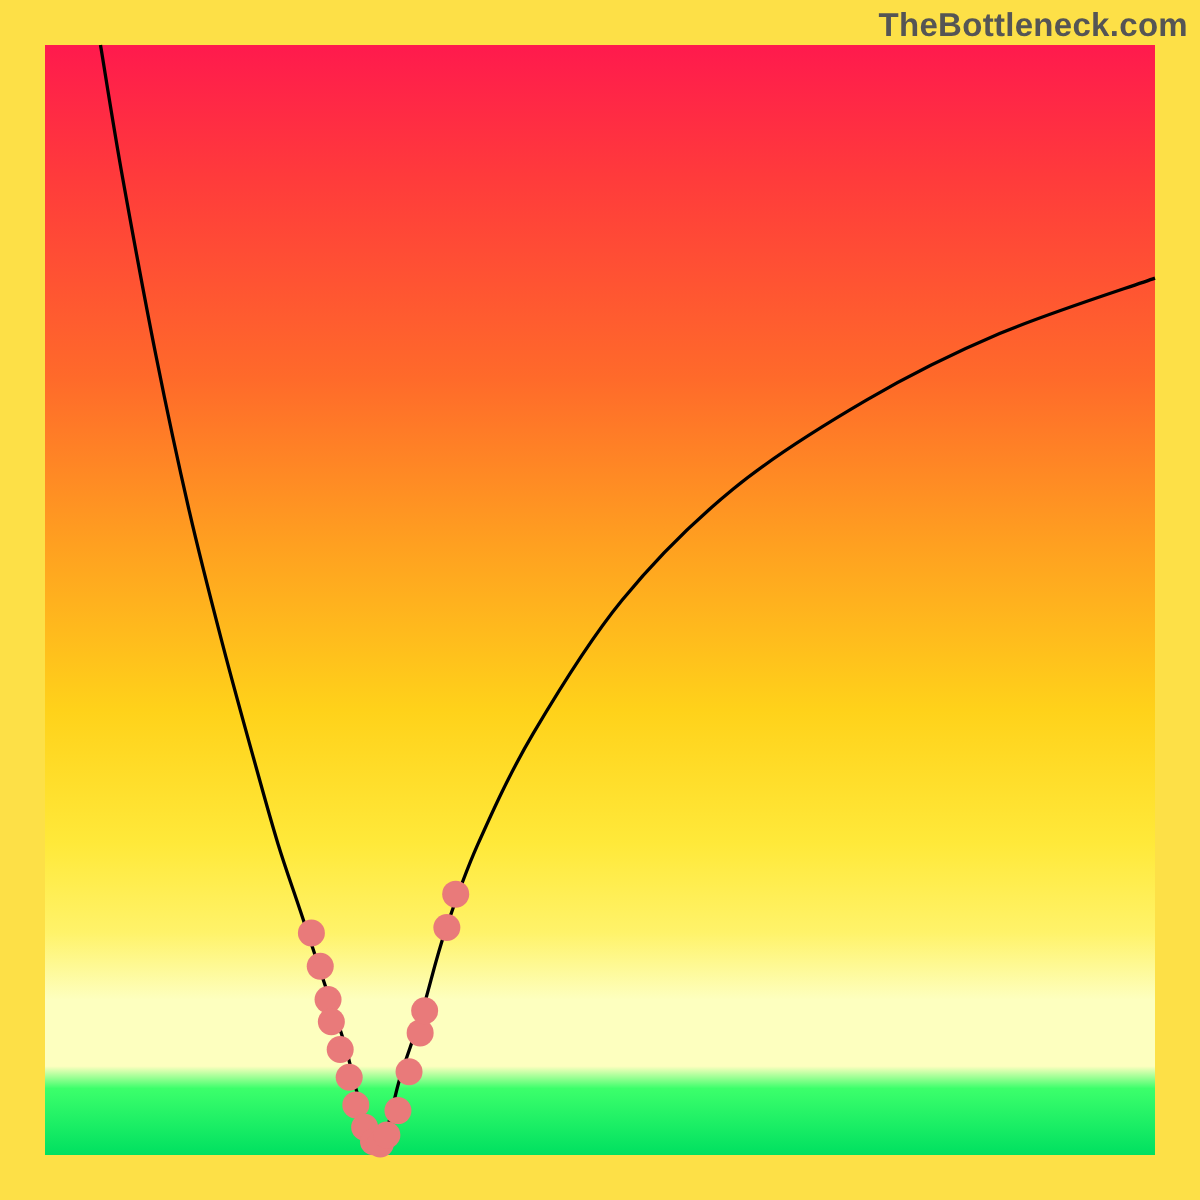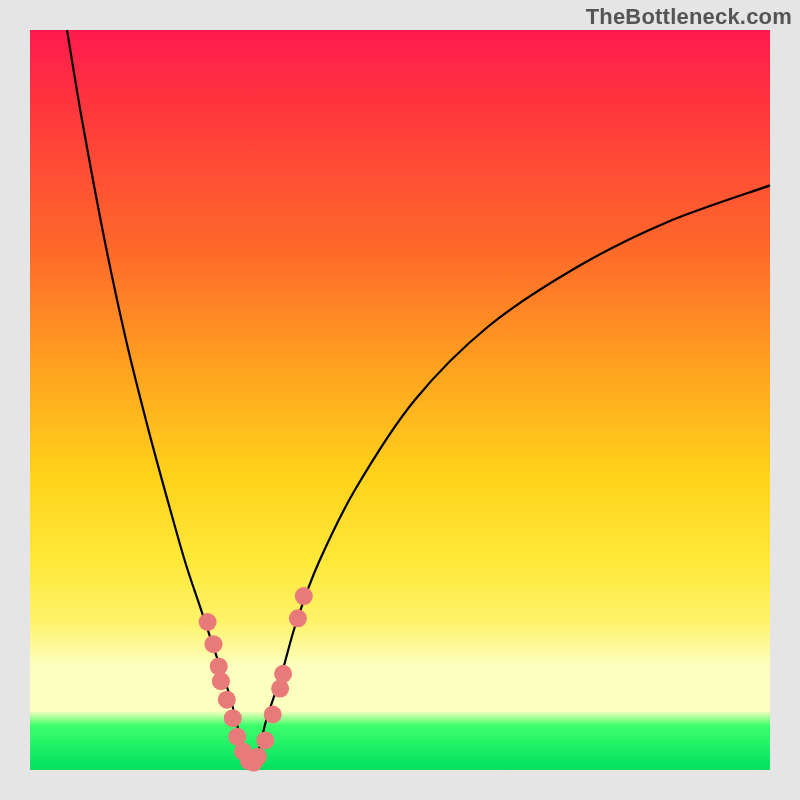--- a/index.html
+++ b/index.html
@@ -8,21 +8,21 @@
     width: 800px;
     height: 800px;
     overflow: hidden;
     background: #000;
     font-family: Arial, Helvetica, sans-serif;
   }
   .frame {
     position: absolute;
     left: 0; top: 0;
     width: 800px; height: 800px;
-    background: #e5e5e5;
+    background: #fde047;
   }
   .plot-area {
     position: absolute;
     left: 30px;
     top: 30px;
     width: 740px;
     height: 740px;
     
     background: linear-gradient(
       to bottom,

